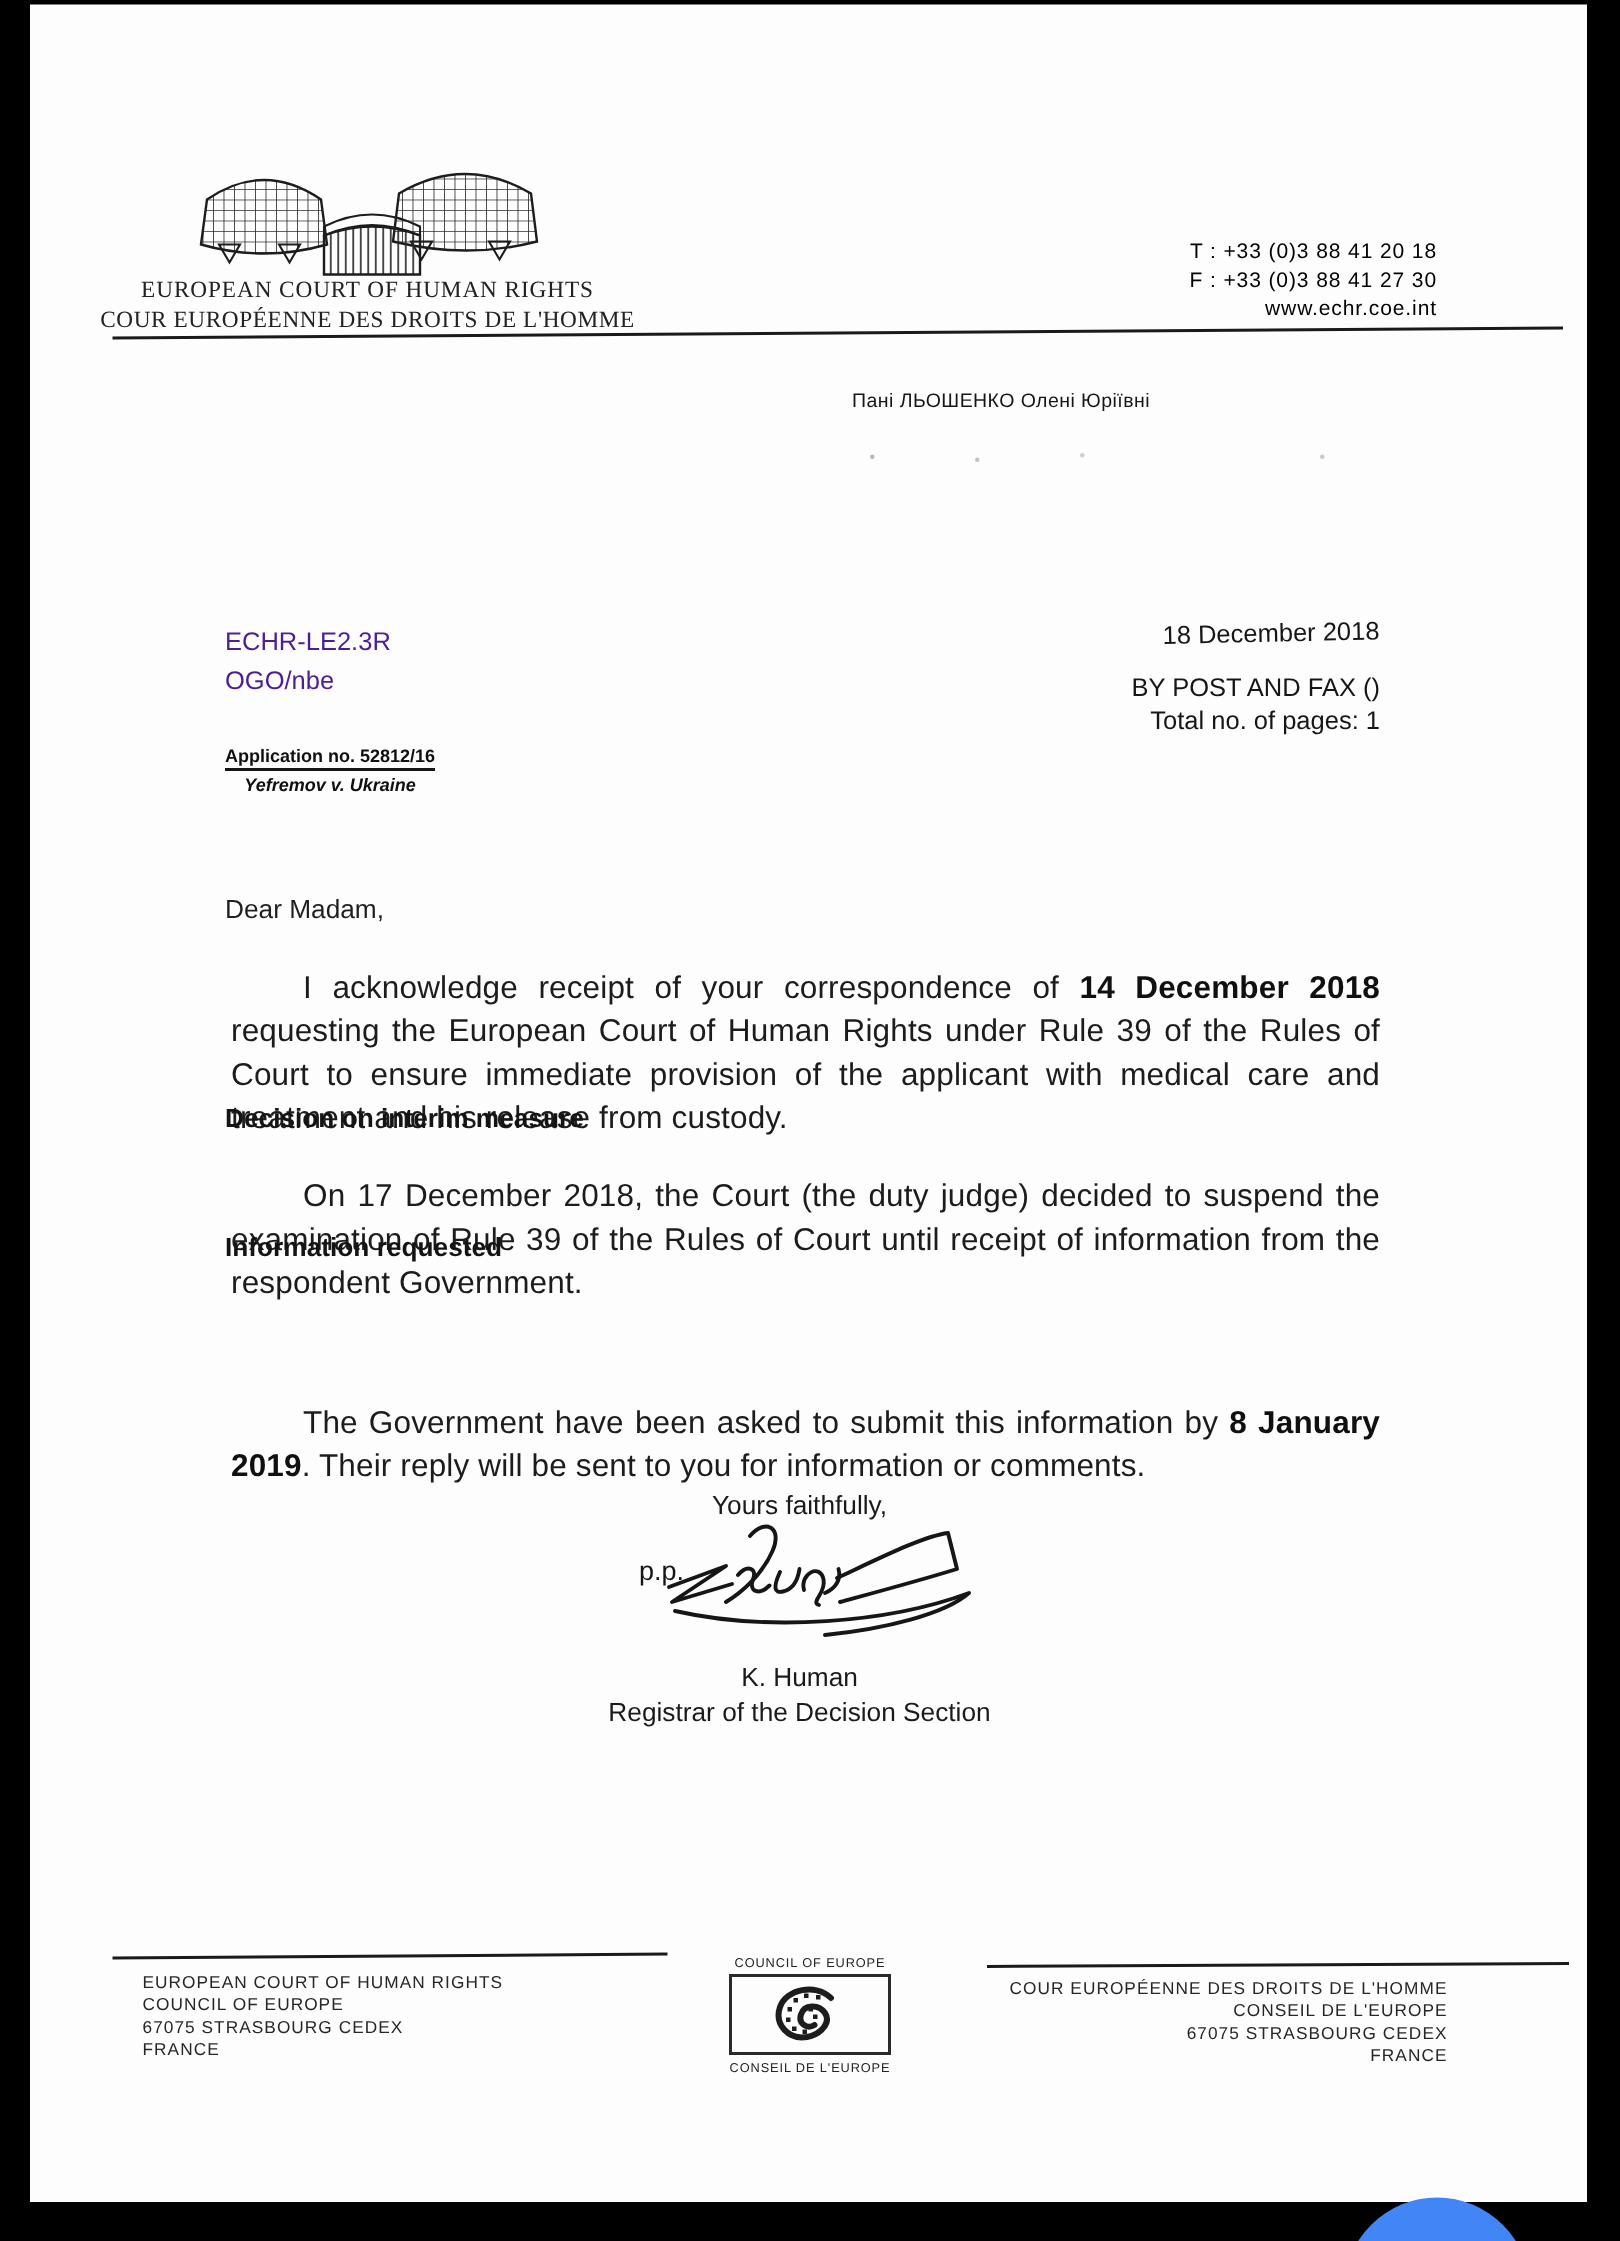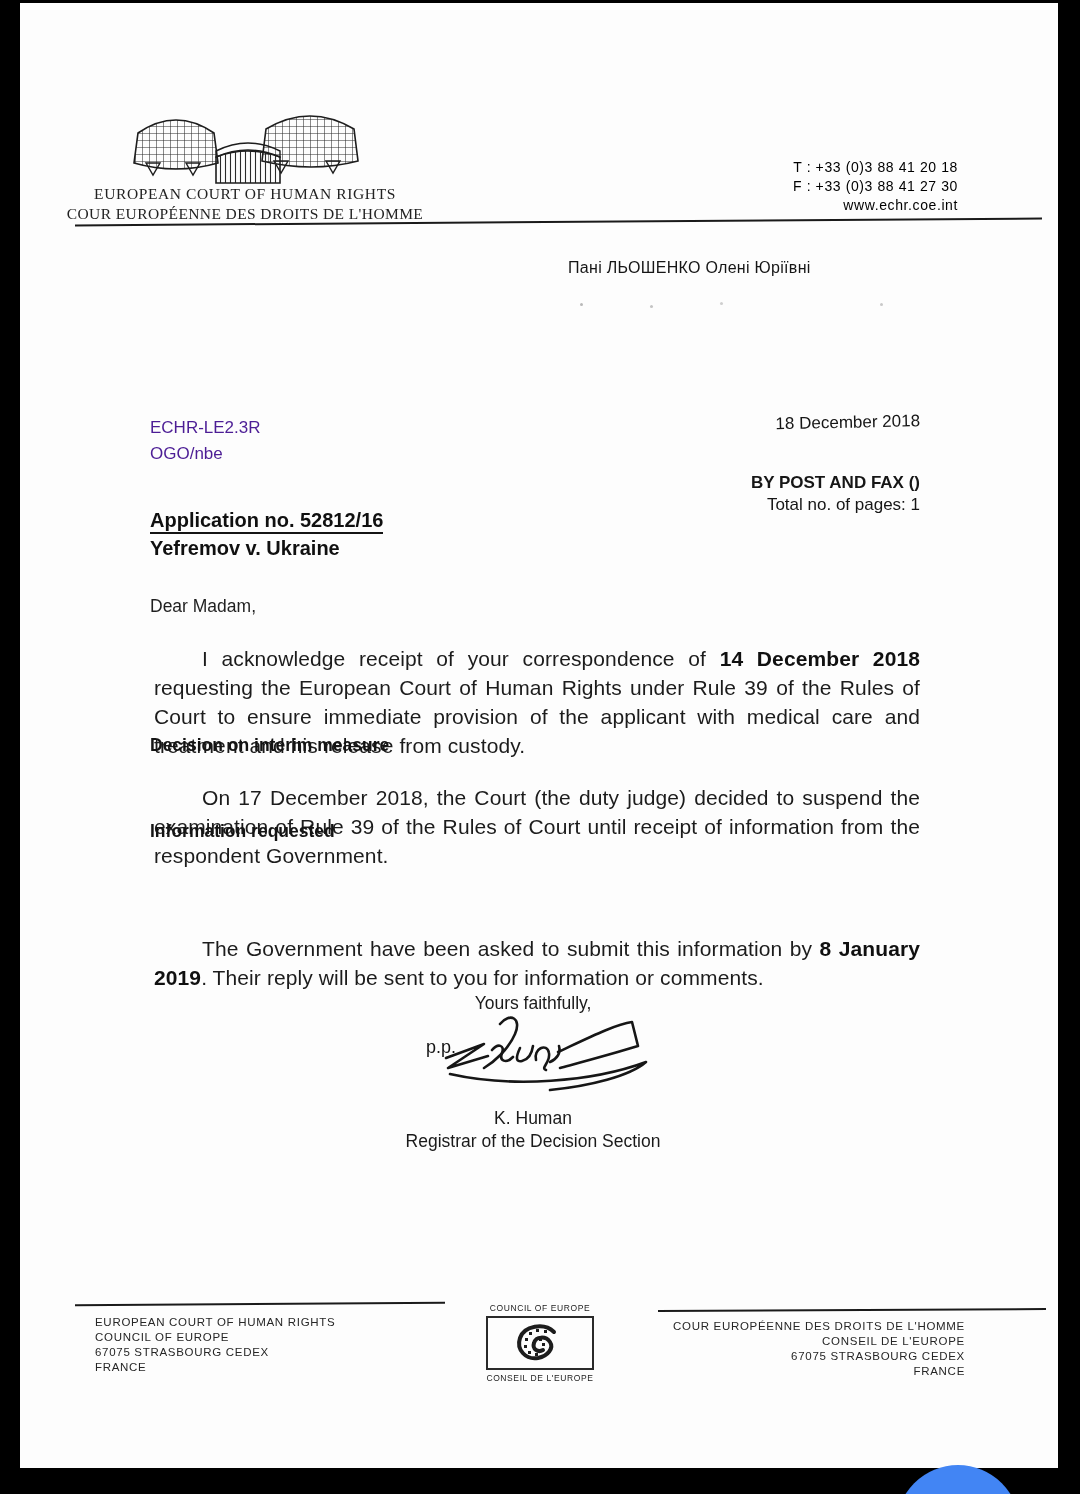--- a/index.html
+++ b/index.html
@@ -90,37 +90,37 @@
   <div class="abs serifcaps" style="left:45px;top:202px;width:360px;text-align:center;font-size:15.5px;letter-spacing:.4px;">COUR EUROPÉENNE DES DROITS DE L'HOMME</div>
 
   <div class="abs contact" style="right:100px;top:155px;">
     <div>T : +33 (0)3 88 41 20 18</div>
     <div>F : +33 (0)3 88 41 27 30</div>
     <div>www.echr.coe.int</div>
   </div>
 
   <div class="abs hrule" style="left:55px;top:218px;width:967px;"></div>
 
-  <div class="abs" style="left:548px;top:256px;font-size:16px;letter-spacing:.3px;color:#161616;">Пані ЛЬОШЕНКО Олені Юріївні</div>
+  <div class="abs" style="left:548px;top:256px;font-size:13px;letter-spacing:.3px;color:#161616;">Пані ЛЬОШЕНКО Олені Юріївні</div>
   <div class="specks" style="left:560px;top:300px;"></div>
 
   <div class="abs refline" style="left:130px;top:412px;">
     <div>ECHR-LE2.3R</div>
     <div>OGO/nbe</div>
   </div>
 
   <div class="abs rightblock" style="right:138px;top:410px;">
     <div style="transform:rotate(-1.2deg);">18 December 2018</div>
-    <div style="margin-top:40px;font-weight:bold;">BY POST AND FAX ()</div>
+    <div style="margin-top:16px;font-weight:normal;">BY POST AND FAX ()</div>
     <div style="font-weight:normal;margin-top:2px;">Total no. of pages: 1</div>
   </div>
 
-  <div class="abs" style="left:130px;top:506px;font-size:20px;">
+  <div class="abs" style="left:130px;top:494px;font-size:12px;text-align:center;">
     <div><strong class="u">Application no. 52812/16</strong></div>
-    <div style="margin-top:5px;"><strong>Yefremov v. Ukraine</strong></div>
+    <div style="margin-top:5px;font-style:italic;"><strong>Yefremov v. Ukraine</strong></div>
   </div>
 
   <div class="abs" style="left:130px;top:593px;font-size:17.5px;">Dear Madam,</div>
 
   <p class="para abs" style="left:130px;top:637px;"><span>I acknowledge receipt of your correspondence of </span><strong>14 December 2018</strong><span> requesting the European Court of Human Rights under Rule 39 of the Rules of Court to ensure immediate provision of the applicant with medical care and treatment and his release from custody.</span></p>
 
   <div class="abs heading" style="left:130px;top:732px;">Decision on interim measure</div>
   <p class="para abs" style="left:130px;top:776px;">On 17 December 2018, the Court (the duty judge) decided to suspend the examination of Rule 39 of the Rules of Court until receipt of information from the respondent Government.</p>
 
   <div class="abs heading" style="left:130px;top:818px;">Information requested</div>

